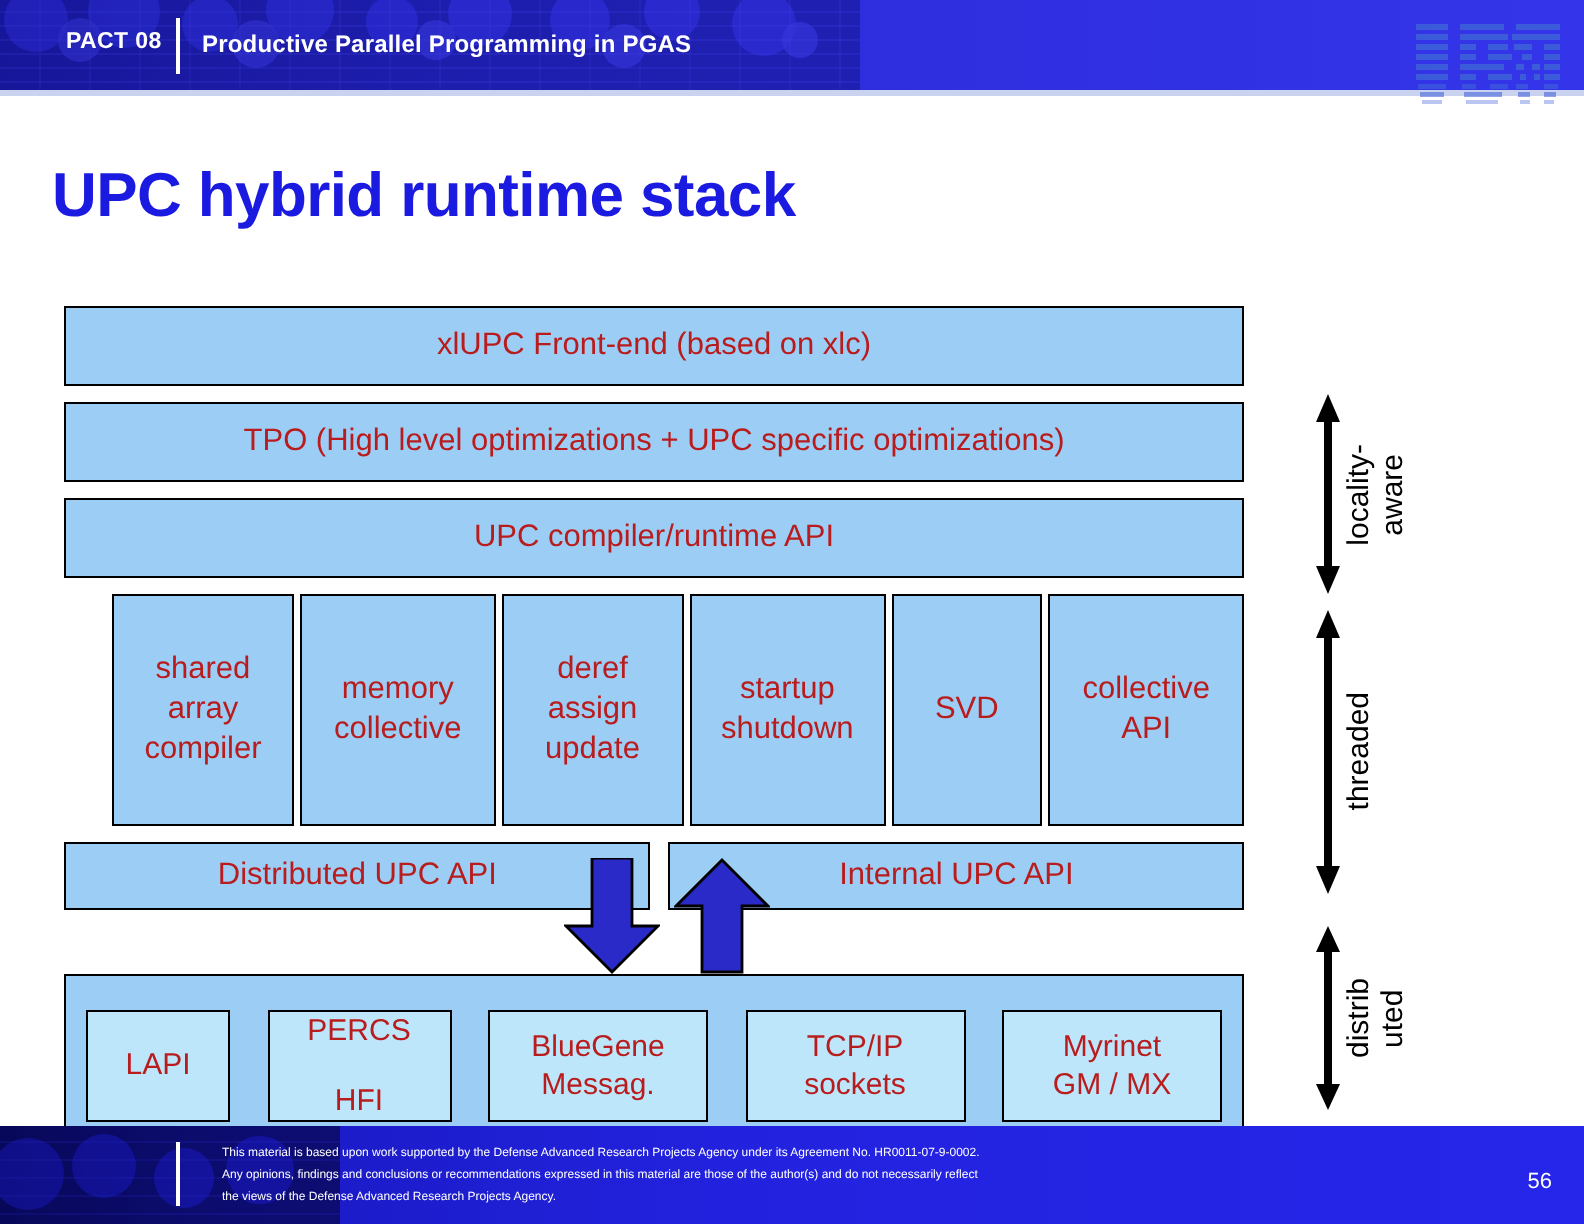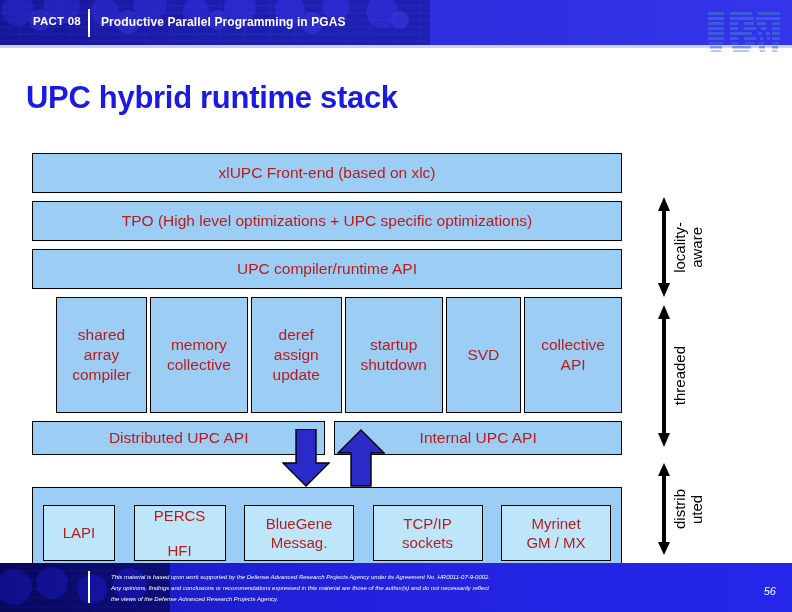--- a/index.html
+++ b/index.html
@@ -192,21 +192,20 @@
   #scope-threaded { left: 656px; top: 305px; height: 142px; }
   #scope-distributed { left: 656px; top: 463px; height: 92px; }
 
   
   #footer-band {
     position: absolute;
     left: 0; top: 563px;
     width: 792px; height: 49px;
     background: linear-gradient(to right, #0c0c7a 0%, #1a1ac4 14%, #2222de 45%, #2626ea 100%);
     overflow: hidden;
-    font-style: italic;
   }
   #footer-decor {
     position: absolute;
     left: 0; top: 0;
     width: 170px; height: 49px;
     opacity: 0.7;
   }
   #footer-divider {
     position: absolute;
     left: 88px; top: 8px;

